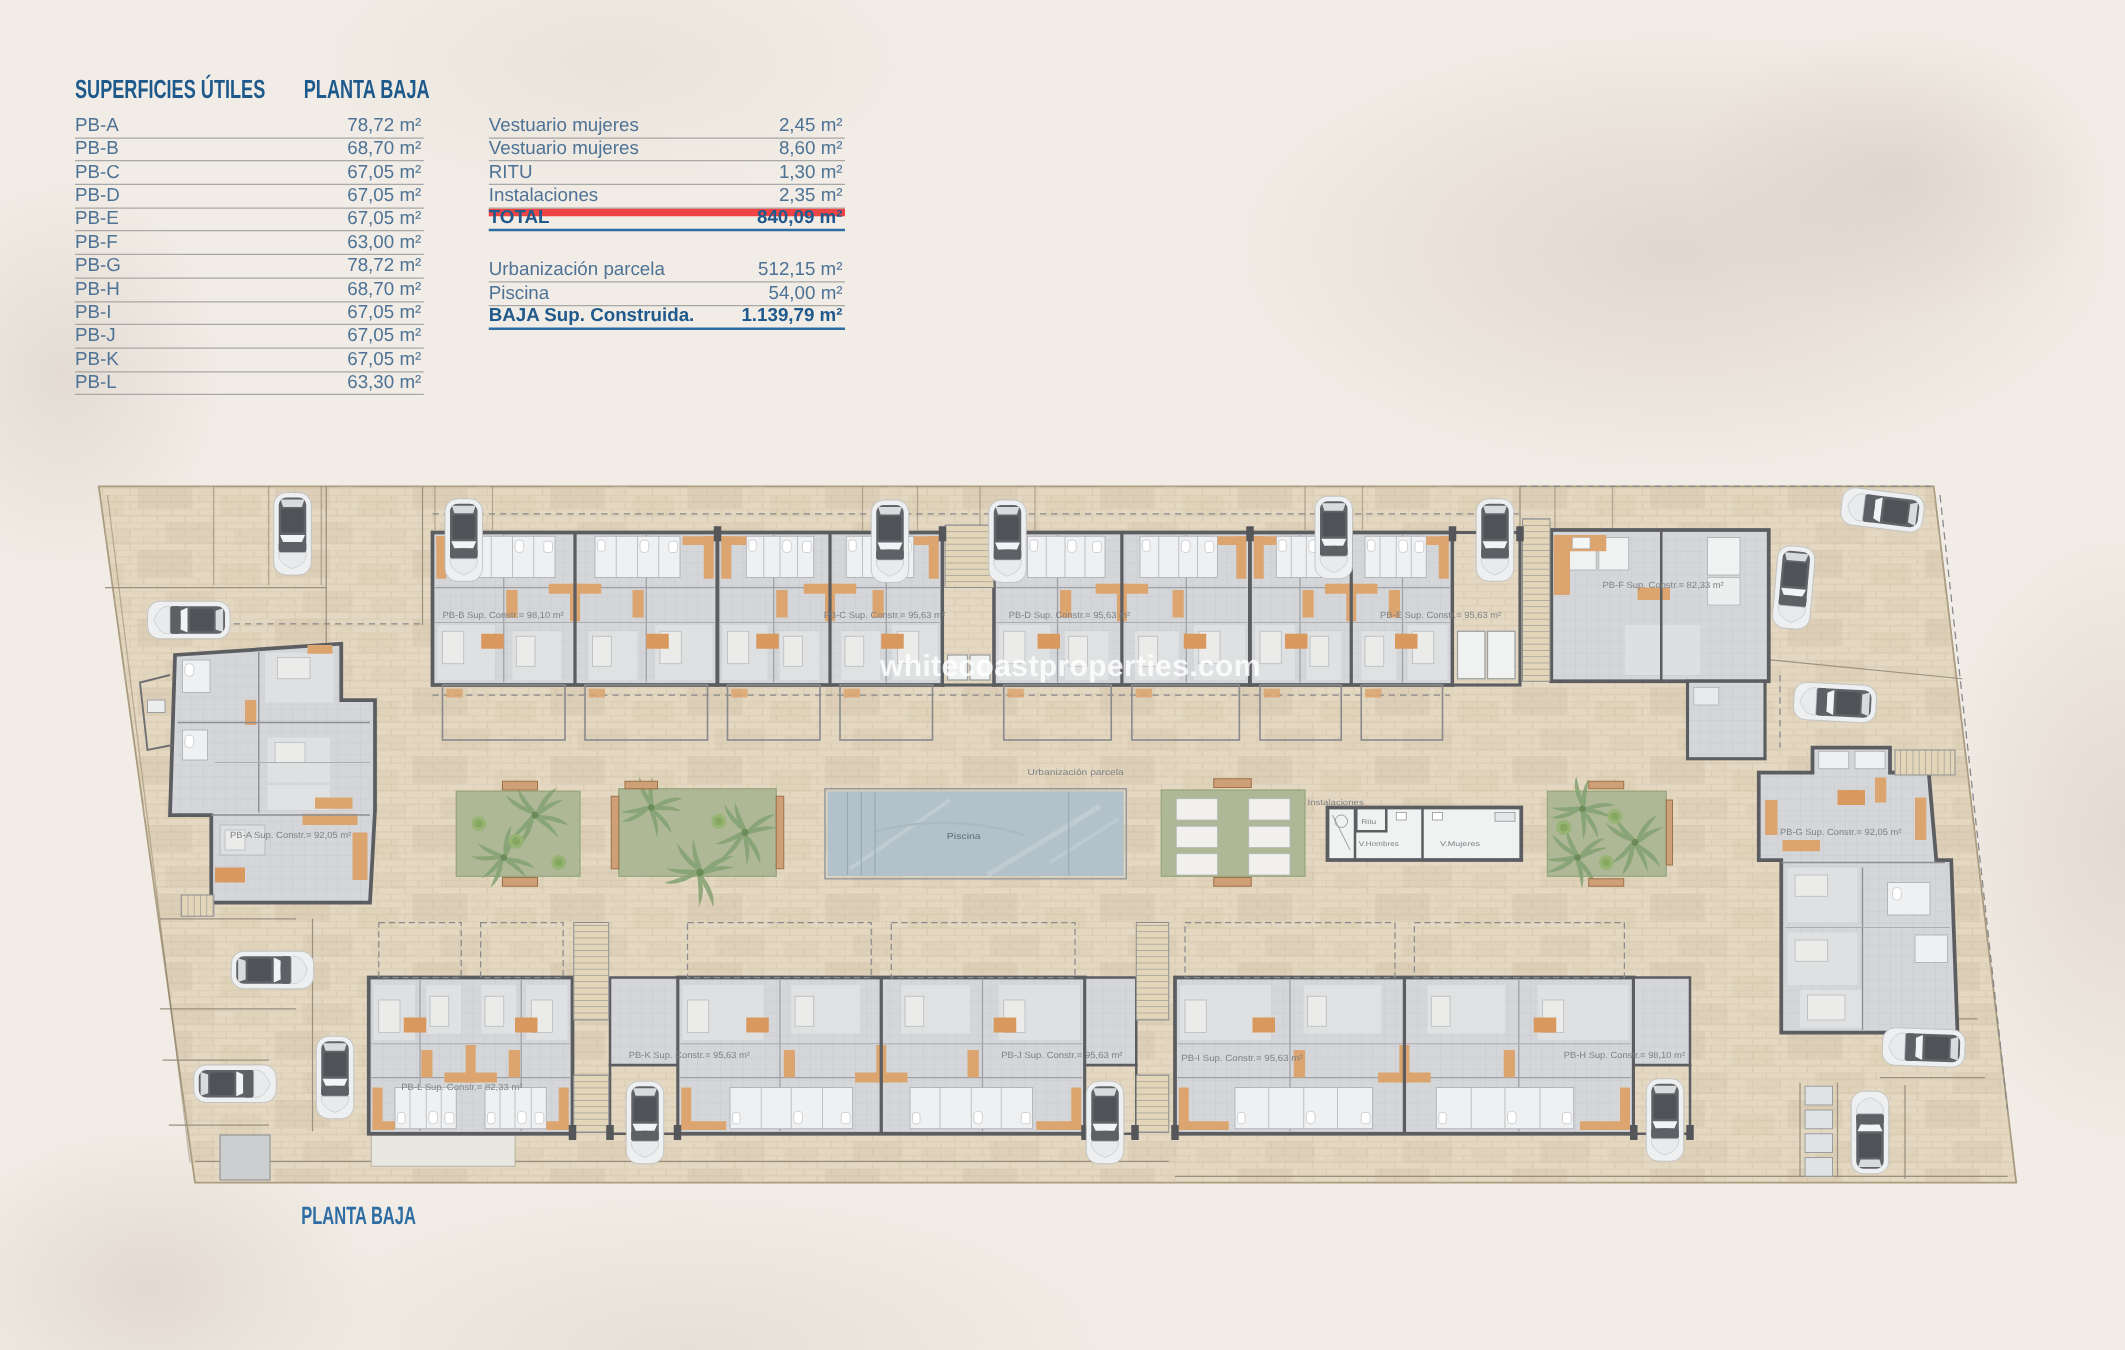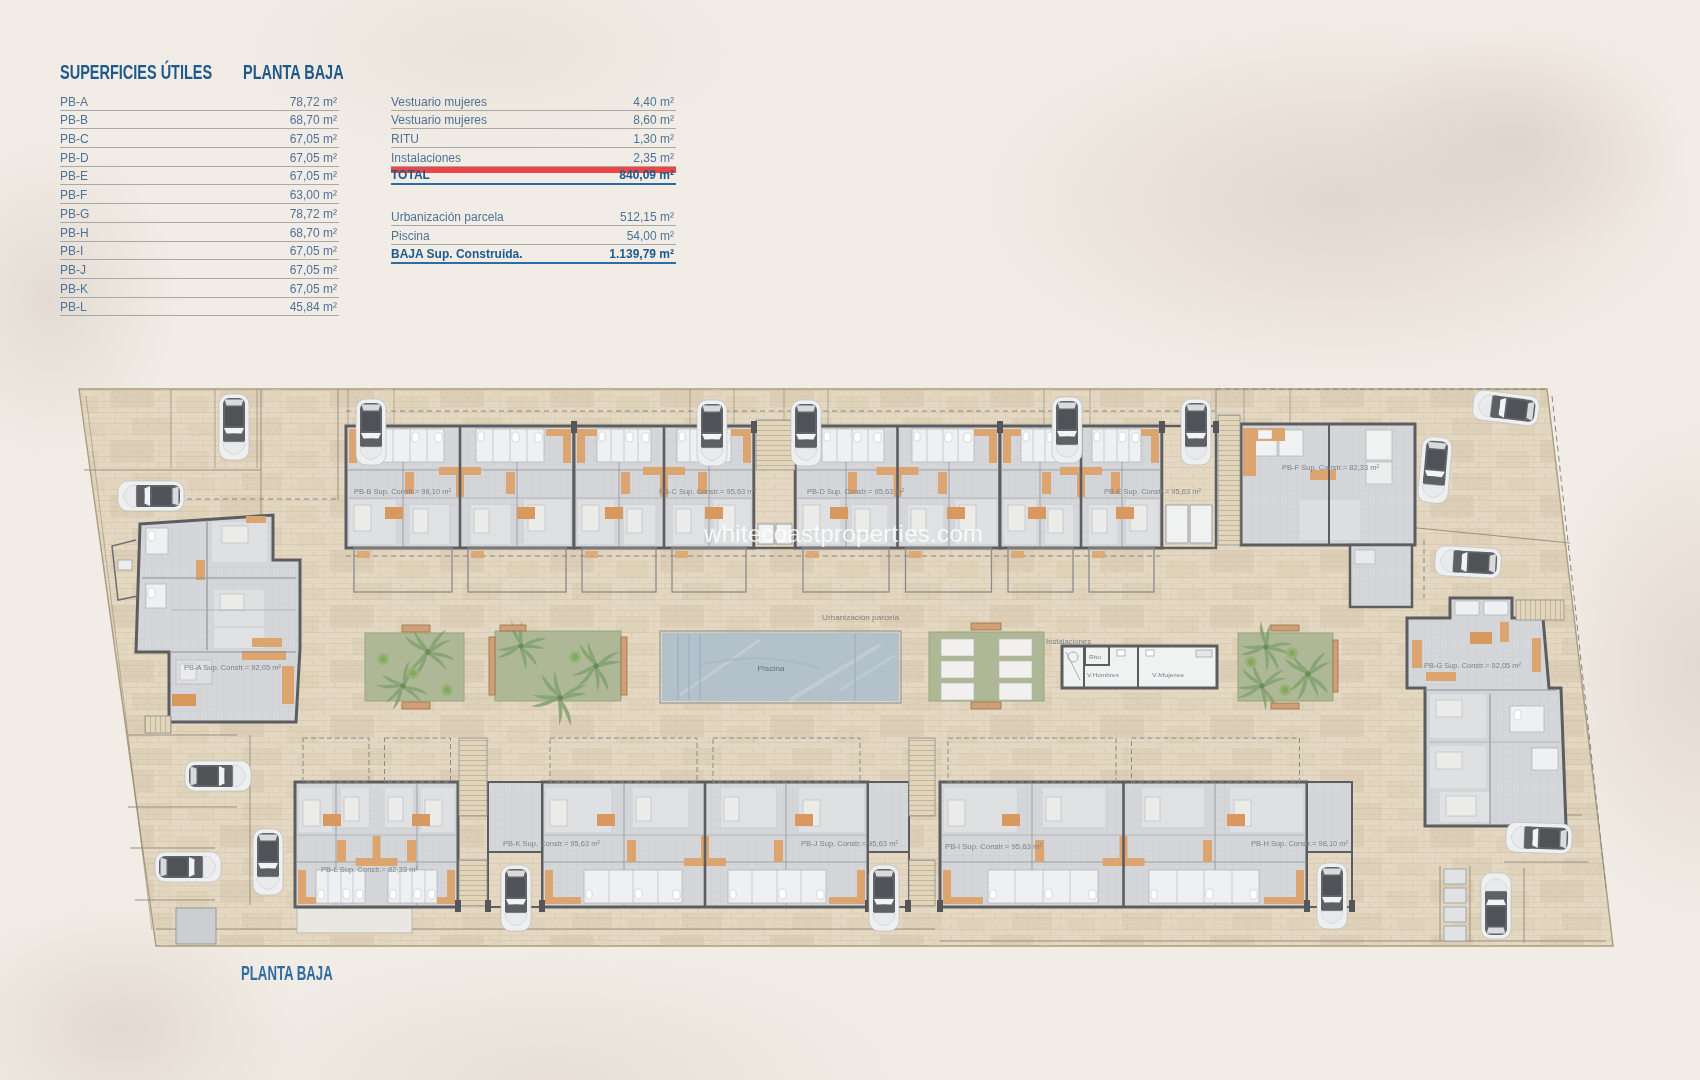--- a/index.html
+++ b/index.html
@@ -1,24 +1,24 @@
 <!DOCTYPE html>
 <html><head><meta charset="utf-8">
 <style>
 *{margin:0;padding:0;box-sizing:border-box}
 body{width:1700px;height:1080px;position:relative;overflow:hidden;
  background:#f1ece5;font-family:"Liberation Sans",sans-serif}
 .blot{position:absolute;border-radius:50%;pointer-events:none}
 .hdr{position:absolute;top:60px;font-weight:bold;font-size:21px;color:#1e598c;transform:scaleX(0.69);transform-origin:0 0;white-space:nowrap}
-.tbl{position:absolute;font-size:12px;color:#4e7396}
+.tbl{position:absolute;font-size:15px;color:#4e7396}
 .tr{display:flex;justify-content:space-between;align-items:flex-end;height:18.7px;border-bottom:1px solid #a8a8a6;padding:0 2px 1px 0}
 .tr span:last-child{text-align:right}
 .total{border-top:6px solid #ef4444;border-bottom:2px solid #2d6da3;font-weight:bold;color:#205a8c}
 .total2{border-bottom:2px solid #2d6da3;font-weight:bold;color:#205a8c}
-.wm{position:absolute;left:704px;top:520px;font-size:24px;font-weight:normal;color:rgba(255,255,255,0.82);letter-spacing:0.3px}
+.wm{position:absolute;left:704px;top:520px;font-size:24px;font-weight:bold;color:rgba(255,255,255,0.82);letter-spacing:0.3px}
 .pb{position:absolute;left:241px;top:962px;font-weight:bold;font-size:20px;color:#2d6da3;transform:scaleX(0.66);transform-origin:0 0;white-space:nowrap}
 </style></head>
 <body>
 <div class="blot" style="left:980px;top:20px;width:720px;height:360px;background:radial-gradient(closest-side,rgba(210,194,184,0.5),rgba(210,194,184,0))"></div>
 <div class="blot" style="left:1350px;top:20px;width:340px;height:240px;background:radial-gradient(closest-side,rgba(208,192,182,0.4),rgba(208,192,182,0))"></div>
 <div class="blot" style="left:-80px;top:140px;width:260px;height:320px;background:radial-gradient(closest-side,rgba(214,204,194,0.5),rgba(214,204,194,0))"></div>
 <div class="blot" style="left:200px;top:950px;width:700px;height:260px;background:radial-gradient(closest-side,rgba(218,208,198,0.45),rgba(218,208,198,0))"></div>
 <div class="blot" style="left:1540px;top:420px;width:320px;height:500px;background:radial-gradient(closest-side,rgba(210,194,184,0.45),rgba(210,194,184,0))"></div>
 <div class="blot" style="left:240px;top:-60px;width:500px;height:220px;background:radial-gradient(closest-side,rgba(222,214,204,0.4),rgba(222,214,204,0))"></div>
 <div class="blot" style="left:-60px;top:900px;width:360px;height:260px;background:radial-gradient(closest-side,rgba(211,199,189,0.5),rgba(211,199,189,0))"></div>
@@ -643,27 +643,27 @@
     <div class="tr">
       <span>PB-J</span>
       <span>67,05 m²</span>
     </div>
     <div class="tr">
       <span>PB-K</span>
       <span>67,05 m²</span>
     </div>
     <div class="tr">
       <span>PB-L</span>
-      <span>45,84 m²</span>
+      <span>63,30 m²</span>
     </div>
   </div>
 <div class="tbl" style="left:391px;top:92px;width:285px">
 <div class="tr">
       <span>Vestuario mujeres</span>
-      <span>4,40 m²</span>
+      <span>2,45 m²</span>
     </div>
     <div class="tr">
       <span>Vestuario mujeres</span>
       <span>8,60 m²</span>
     </div>
     <div class="tr">
       <span>RITU</span>
       <span>1,30 m²</span>
     </div>
     <div class="tr">

